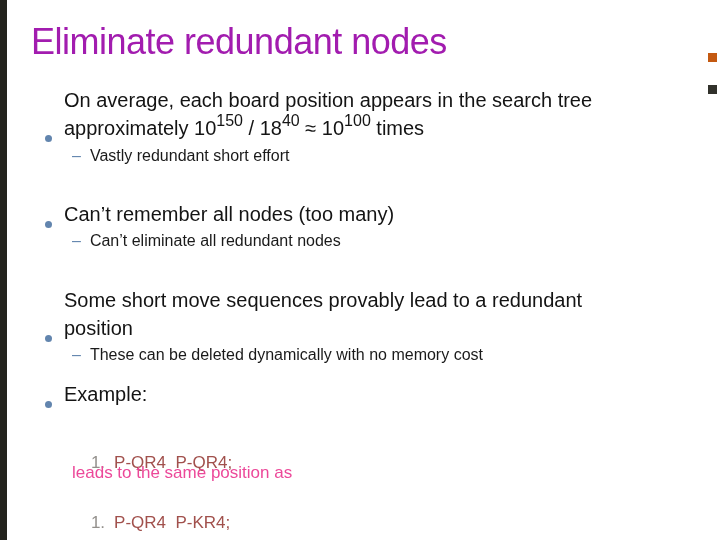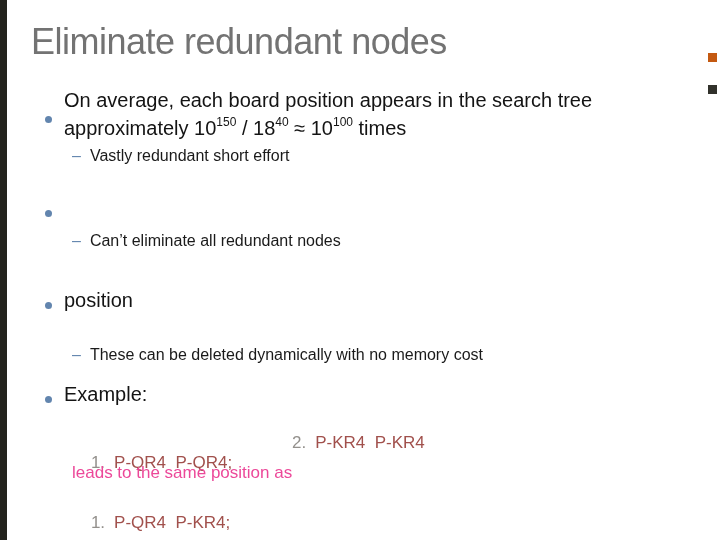--- a/index.html
+++ b/index.html
@@ -21,42 +21,42 @@
     width: 9px; height: 9px;
   }
   .sq.orange { top: 53px; background: #c45911; }
   .sq.dark   { top: 85px; background: #31312b; }
 
   .title {
     position: absolute; left: 31px; top: 20px;
     margin: 0;
     font-size: 36px; font-weight: 400;
     letter-spacing: -0.5px;
-    color: #737373;
+    color: #a21caf;
     line-height: 1.2;
     white-space: pre;
   }
 
   
   .mb {
     position: absolute; left: 45px;
-    display: flex; align-items: center;
+    display: flex; align-items: flex-end;
     color: #141414;
     font-size: 20px; line-height: 28px;
     width: 640px;
   }
   .dot {
     flex: 0 0 auto;
     width: 7px; height: 7px; border-radius: 50%;
     background: #6285ae;
     margin: 10px 12px 0 0;
   }
   .mline { white-space: pre; }
   .mline sup {
-    font-size: 12px;
+    font-size: 16px;
     position: relative; top: -1px;
     vertical-align: super;
     line-height: 0;
   }
 
   
   .sb {
     position: absolute; left: 72px;
     display: flex; align-items: flex-start;
     color: #1a1a1a;
@@ -94,47 +94,50 @@
       <div class="mline"><span>approximately 10</span><sup>150</sup><span> / 18</span><sup>40</sup><span> ≈ 10</span><sup>100</sup><span> times</span></div>
     </div>
   </div>
   <div class="sb" style="top:146px">
     <span class="dash">–</span>
     <span class="stext">Vastly redundant short effort</span>
   </div>
 
   <div class="mb" style="top:200px">
     <span class="dot"></span>
+    <div class="mtext">
+      <div class="mline">Can’t remember all nodes (too many)</div>
+    </div>
   </div>
   <div class="sb" style="top:231px">
     <span class="dash">–</span>
     <span class="stext">Can’t eliminate all redundant nodes</span>
   </div>
 
   <div class="mb" style="top:286px">
     <span class="dot"></span>
     <div class="mtext">
+      <div class="mline">Some short move sequences provably lead to a redundant</div>
       <div class="mline">position</div>
     </div>
   </div>
   <div class="sb" style="top:345px">
     <span class="dash">–</span>
     <span class="stext">These can be deleted dynamically with no memory cost</span>
   </div>
 
   <div class="mb" style="top:380px">
     <span class="dot"></span>
     <div class="mtext">
       <div class="mline">Example:</div>
     </div>
   </div>
 
   <div class="ex" style="top:433px">
     <span class="num">1.</span><span class="moves">P-QR4  P-QR4;</span>
-    <span class="pair2"><span class="num">2.</span><span class="moves">P-KR4  P-KR4</span></span>
   </div>
 
   <div class="ex mid" style="top:463px">leads to the same position as</div>
 
   <div class="ex" style="top:493px">
     <span class="num">1.</span><span class="moves">P-QR4  P-KR4;</span>
   </div>
 
 </div>
 

